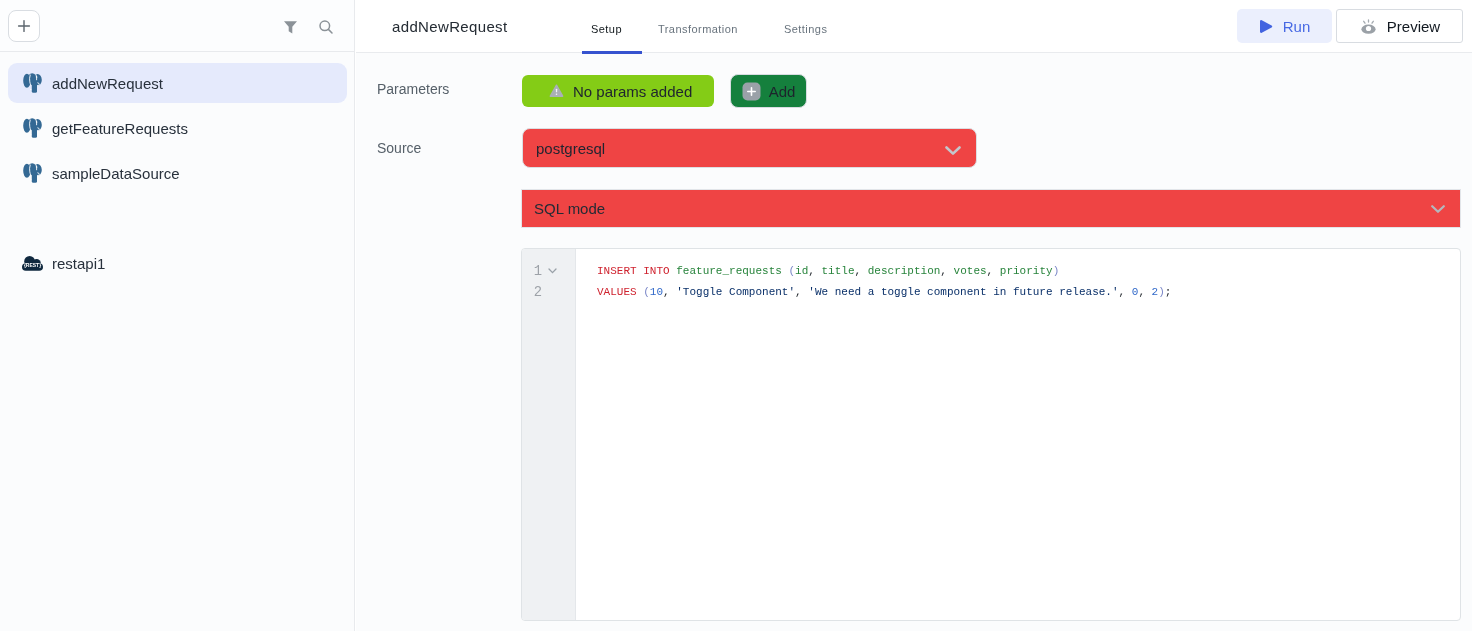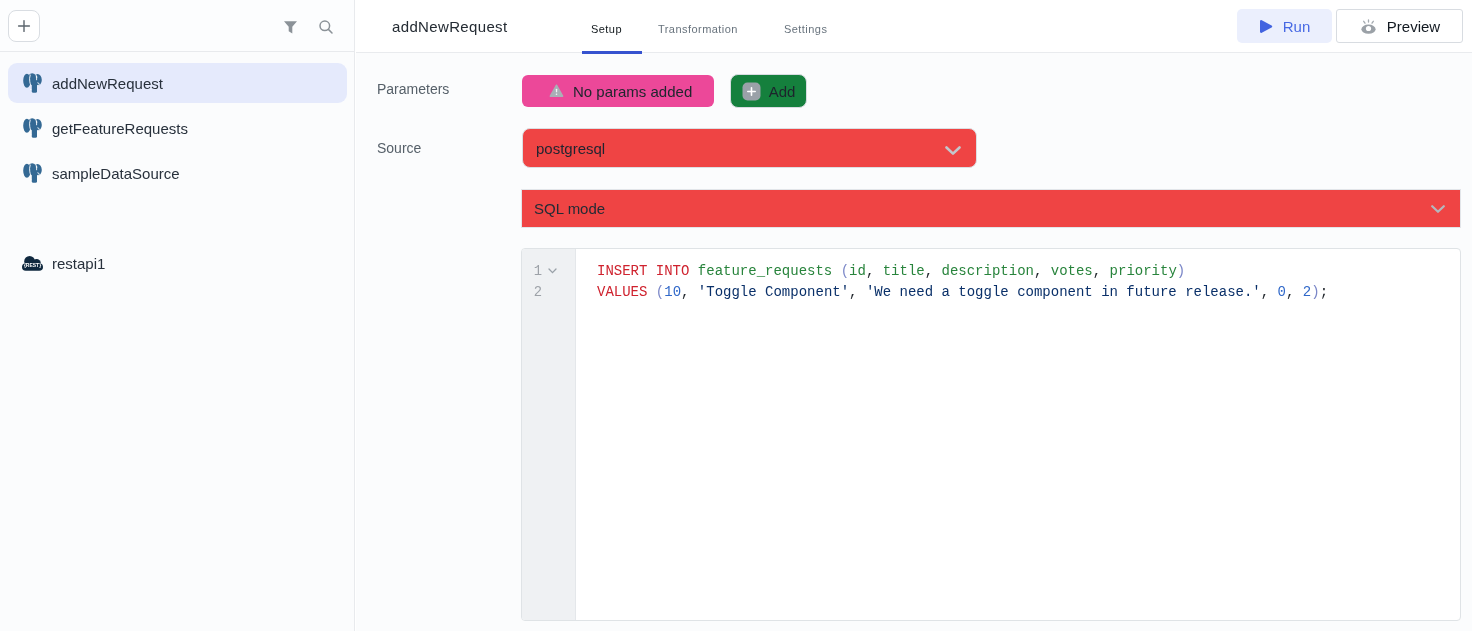--- a/index.html
+++ b/index.html
@@ -24,35 +24,35 @@
   #tab-setup { left:235px; color:#11181c; }
   #tab-trans { left:302px; }
   #tab-sett { left:428px; }
   #tab-underline { position:absolute; left:226px; top:51px; width:60px; height:2.5px; background:#3653cf; }
   #btn-run { position:absolute; left:881px; top:9px; width:95px; height:34px; background:#ebeffd; border-radius:5px; display:flex; align-items:center; justify-content:center; font-size:15px; color:#4769e4; }
   #btn-run svg { margin-right:10px; }
   #btn-preview { position:absolute; left:980px; top:9px; width:127px; height:34px; background:#ffffff; border:1px solid #d8dce1; border-radius:3px; display:flex; align-items:center; justify-content:center; font-size:15px; color:#121921; }
   #btn-preview svg { margin-right:9px; }
 
   .flabel { position:absolute; left:21px; font-size:14px; color:#566069; }
-  #chip { position:absolute; left:166px; top:75px; width:192px; height:32px; background:#ec4899; border-radius:6px; display:flex; align-items:center; padding-left:27px; font-size:15px; color:#20262e; }
+  #chip { position:absolute; left:166px; top:75px; width:192px; height:32px; background:#84cc16; border-radius:6px; display:flex; align-items:center; padding-left:27px; font-size:15px; color:#20262e; }
   #chip svg { margin-right:9px; }
   #btn-add { position:absolute; left:374px; top:74px; width:77px; height:34px; background:#15803d; border:1px solid #d8dce1; border-radius:8px; display:flex; align-items:center; justify-content:center; font-size:15px; color:#1d242c; }
   #btn-add svg { margin-right:8px; }
 
   .select { position:absolute; background:#ef4444; display:flex; align-items:center; font-size:15px; color:#1f2430; }
   #sel-src { left:166px; top:128px; width:455px; height:40px; border:1px solid #dcdfe3; border-radius:8px; padding-left:13px; }
   #sel-mode { left:165px; top:189px; width:940px; height:39px; border:1px solid #e2e5e9; border-radius:0; padding-left:12px; color:#232b35; }
   .chev { position:absolute; }
 
   
   #editor { position:absolute; left:165px; top:248px; width:940px; height:373px; background:#ffffff; border:1px solid #dfe3e6; border-radius:4px; overflow:hidden; }
   #gutter { position:absolute; left:0; top:0; width:54px; height:100%; background:#eff1f3; border-right:1px solid #e4e7ea; }
   .lnum { position:absolute; right:33px; width:20px; text-align:right; font-family:"Liberation Mono", monospace; font-size:13.85px; line-height:21px; color:#9da2a8; }
-  #code { position:absolute; left:75px; top:12px; font-family:"Liberation Mono", monospace; font-size:14px; line-height:21px; white-space:pre; }
+  #code { position:absolute; left:75px; top:12px; font-family:"Liberation Mono", monospace; font-size:11px; line-height:21px; white-space:pre; }
   .kw { color:#cf222e; }
   .id { color:#28843c; }
   .num { color:#3068c9; }
   .str { color:#0a3069; }
   .pn { color:#24292f; }
   .br { color:#7b87c8; }
 </style>
 </head>
 <body>
 

